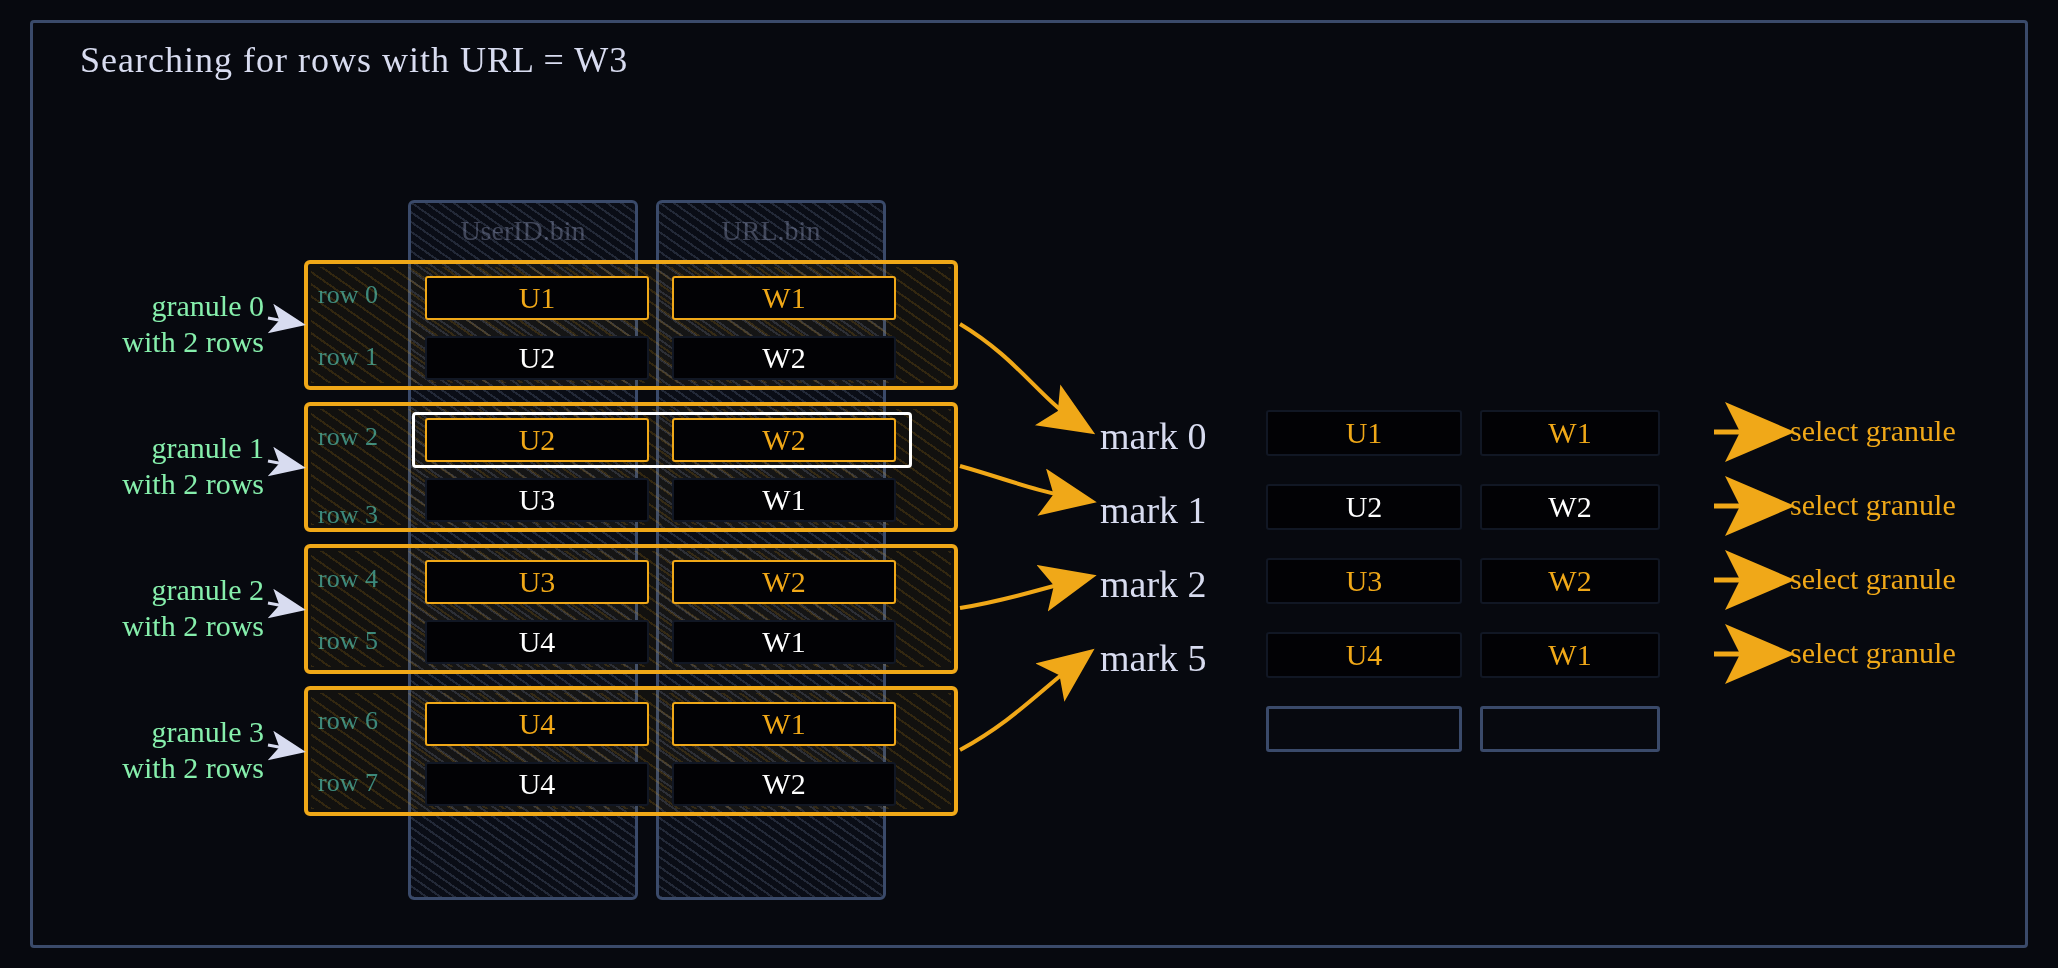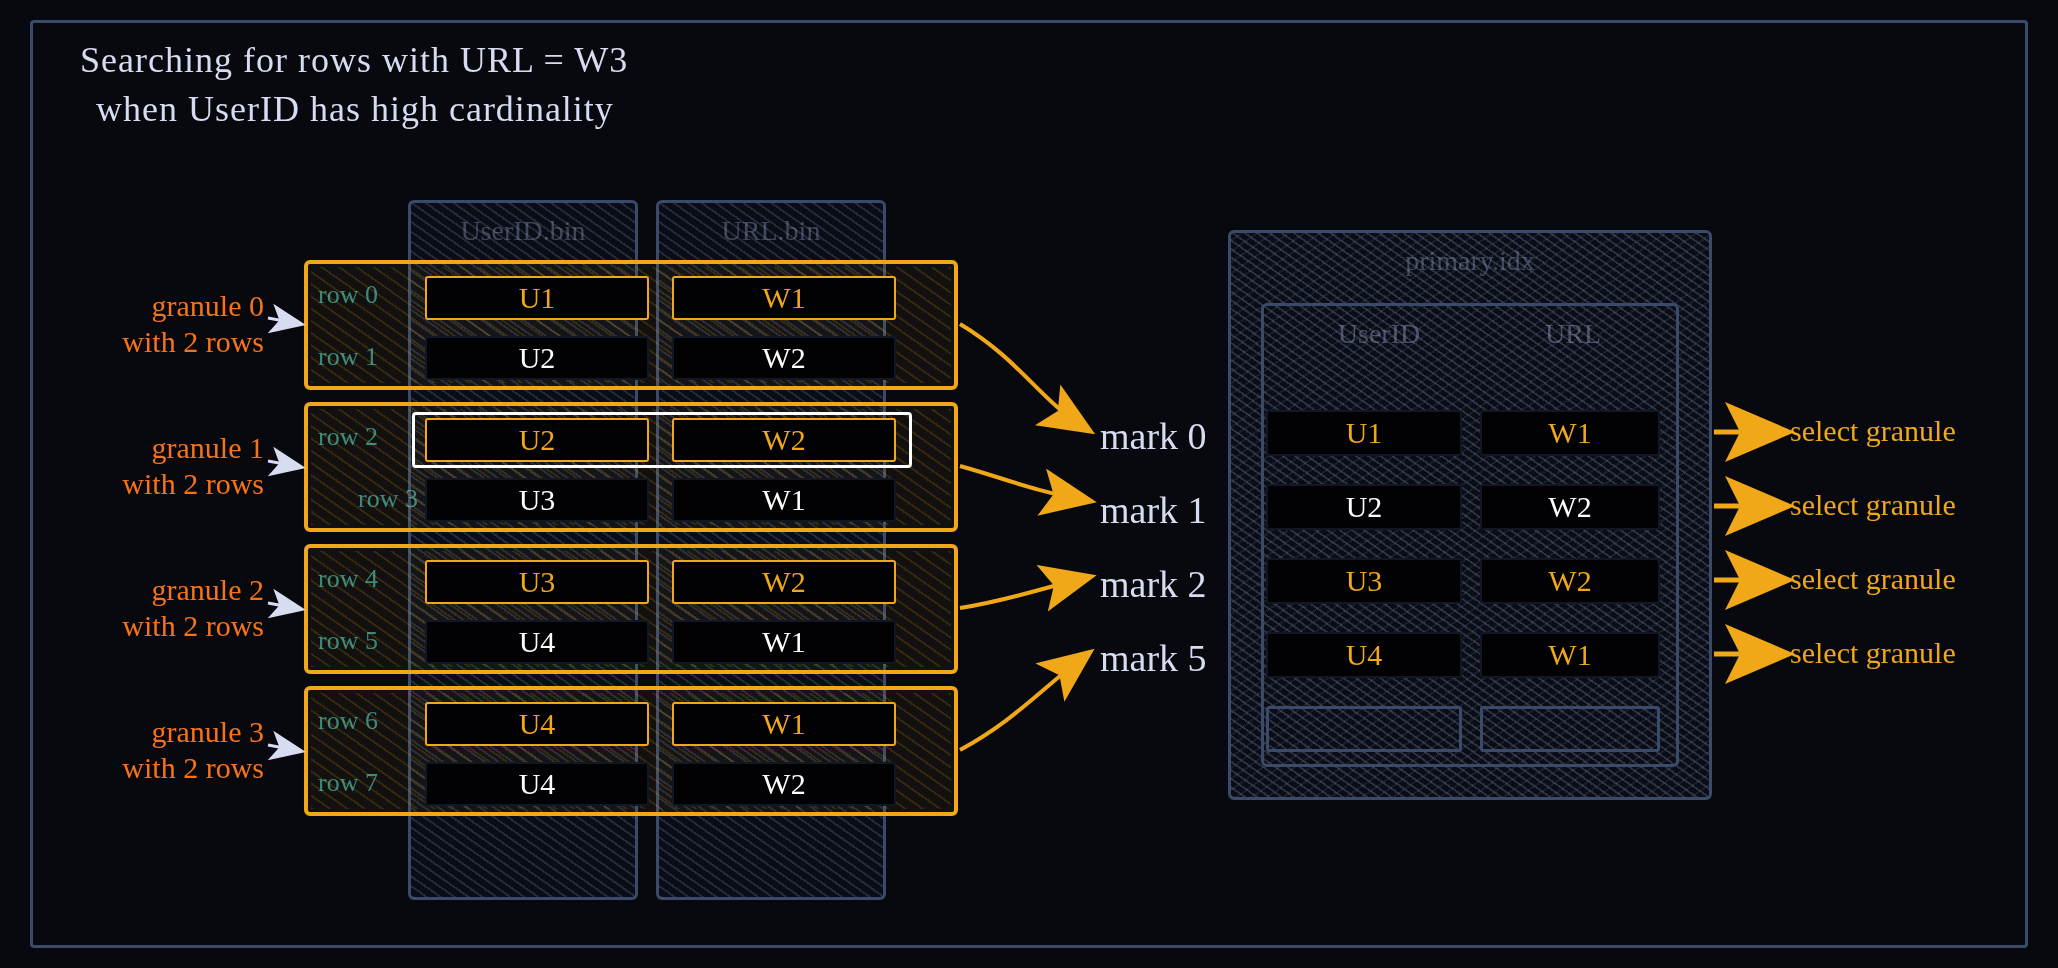--- a/index.html
+++ b/index.html
@@ -117,21 +117,21 @@
     height: 56px;
     border: 3px solid #fff;
     border-radius: 4px;
     pointer-events: none;
   }
 
   
   .granLabel {
     position: absolute;
     font-size: 30px;
-    color: #f97316;
+    color: #86efac;
     text-align: right;
     width: 200px;
     line-height: 1.2;
   }
 
   
   .primary {
     position: absolute;
     left: 1228px; top: 230px;
     width: 484px; height: 570px;
@@ -214,39 +214,38 @@
     pointer-events: none;
   }
 </style>
 </head>
 <body>
 
 <div class="frame"></div>
 
 <div class="title">
   <div>Searching for rows with URL = W3</div>
-  <div style="padding-left:16px;">when UserID has high cardinality</div>
 </div>
 
 <div class="stage">
 
   <div class="colfile hatch" style="left:408px;">
     <div class="header">UserID.bin</div>
   </div>
   <div class="colfile hatch" style="left:656px;">
     <div class="header">URL.bin</div>
   </div>
 
   <div class="granule" style="top:260px;height:130px;">
     <div class="rowlabel" style="top:16px;">row 0</div>
     <div class="rowlabel" style="top:78px;">row 1</div>
   </div>
   <div class="granule" style="top:402px;height:130px;">
     <div class="rowlabel" style="top:16px;">row 2</div>
-    <div class="rowlabel" style="top:78px;margin-left:40px;">row 3</div>
+    <div class="rowlabel" style="top:94px;">row 3</div>
   </div>
   <div class="granule" style="top:544px;height:130px;">
     <div class="rowlabel" style="top:16px;">row 4</div>
     <div class="rowlabel" style="top:78px;">row 5</div>
   </div>
   <div class="granule" style="top:686px;height:130px;">
     <div class="rowlabel" style="top:16px;">row 6</div>
     <div class="rowlabel" style="top:78px;">row 7</div>
   </div>
 
@@ -282,27 +281,20 @@
   </div>
   <div class="granLabel" style="left:64px;top:572px;">
     <div>granule 2</div>
     <div>with 2 rows</div>
   </div>
   <div class="granLabel" style="left:64px;top:714px;">
     <div>granule 3</div>
     <div>with 2 rows</div>
   </div>
 
-  <div class="primary hatch-dense">
-    <div class="title2">primary.idx</div>
-    <div class="inner">
-      <div class="colhead u">UserID</div>
-      <div class="colhead w">URL</div>
-    </div>
-  </div>
 
   <div class="pcell u hot" style="top:410px;">U1</div>
   <div class="pcell w hot" style="top:410px;">W1</div>
   <div class="pcell u cold" style="top:484px;">U2</div>
   <div class="pcell w cold" style="top:484px;">W2</div>
   <div class="pcell u hot" style="top:558px;">U3</div>
   <div class="pcell w hot" style="top:558px;">W2</div>
   <div class="pcell u hot" style="top:632px;">U4</div>
   <div class="pcell w hot" style="top:632px;">W1</div>
   <div class="pempty" style="left:1266px;width:196px;top:706px;"></div>

